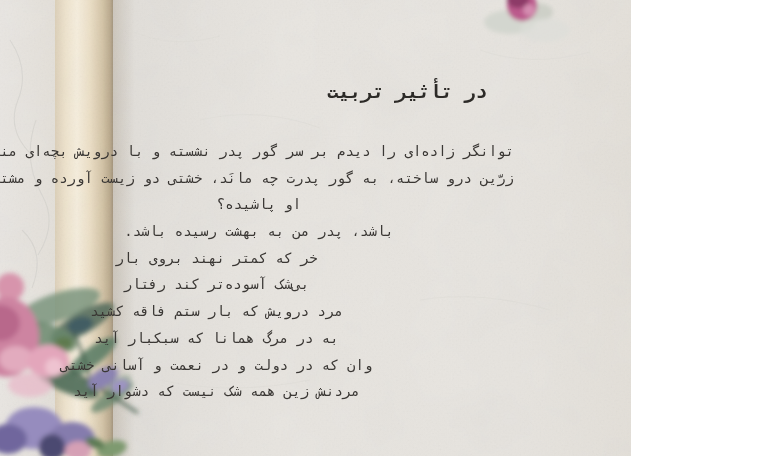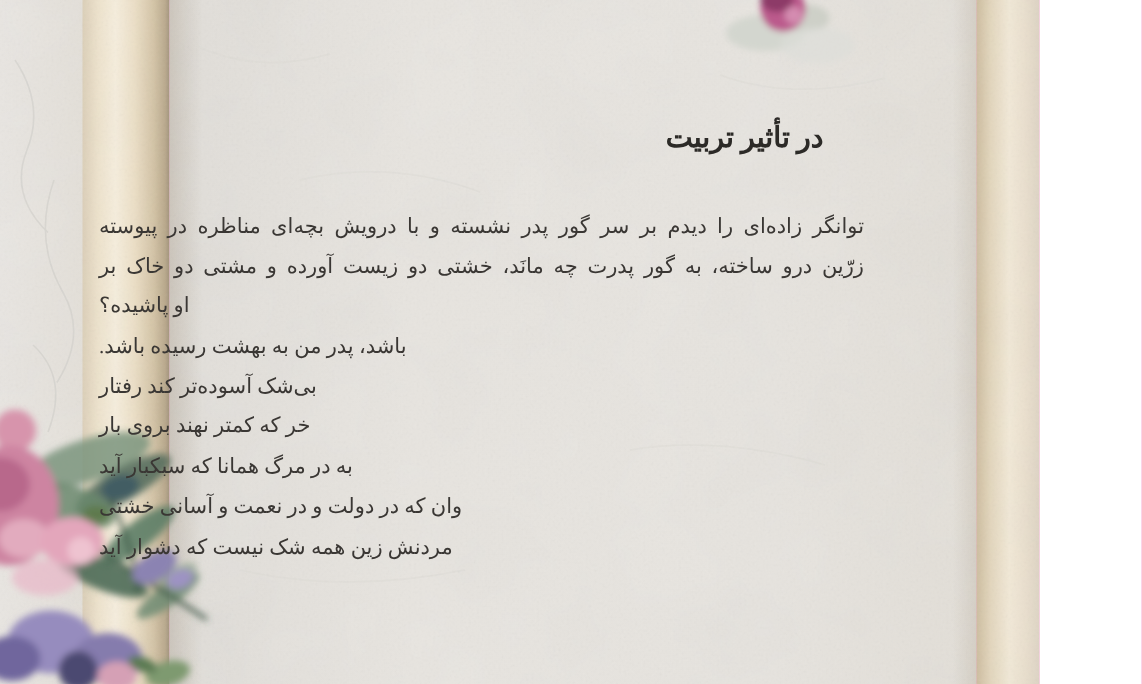--- a/index.html
+++ b/index.html
@@ -1,19 +1,19 @@
 <!DOCTYPE html>
 <html lang="fa"><head>
 <meta charset="utf-8">
 <style>
   html,body { margin:0; padding:0; }
   .stage {
-    position:relative; width:693px; height:456px; overflow:hidden;
-    background:#f9a8d4;
-    font-family:Liberation Serif, serif;
+    position:relative; width:631px; height:456px; overflow:hidden;
+    background:#5eead4;
+    font-family:Liberation Mono, monospace;
   }
   
   .layer { position:absolute; top:0; height:456px; }
   .wall-left  { left:0;   width:57px;  background:linear-gradient(to right,#e9e6e2,#e4e0d9); }
   .edge-left  { left:55px; width:58px;
     background:linear-gradient(to right,
       #dccfb8 0%, #eee3cc 18%, #f6eedd 38%, #ecdfc6 60%,
       #d3c3a5 82%, #b9a88b 95%, #a2937b 100%);
   }
   .page-surface { left:113px; width:538px;
@@ -42,21 +42,21 @@
   
   .chapter-title {
     position:absolute; top:80px; right:144px; margin:0;
     direction:rtl; font-size:19px; font-weight:bold; color:#2c2a27;
     white-space:nowrap; letter-spacing:.2px;
   }
   .story-text {
     position:absolute; top:139px; right:117px; width:510px;
     direction:rtl; color:#3a3734; font-size:14px;
   }
-  .ln { height:26.7px; line-height:26.7px; white-space:nowrap; text-align:left; }
+  .ln { height:26.7px; line-height:26.7px; white-space:nowrap; text-align:center; }
   .ln.j { text-align:justify; text-align-last:justify; }
   .ln.ind { text-indent:6px; }
   .ln.poem { margin-right:85px; }
 </style>
 </head>
 <body>
 
 <div class="stage">
 
   <div class="layer wall-left"></div>
@@ -156,20 +156,21 @@
     </g>
   </svg>
 
   <h1 class="chapter-title">در تأثیر تربیت</h1>
 
   <div class="story-text">
     <div class="ln j">توانگر زاده‌ای را دیدم بر سر گور پدر نشسته و با درویش بچه‌ای مناظره در پیوسته</div>
     <div class="ln j">زرّین درو ساخته، به گور پدرت چه مانَد، خشتی دو زیست آورده و مشتی دو خاک بر</div>
     <div class="ln">او پاشیده؟</div>
     <div class="ln">باشد، پدر من به بهشت رسیده باشد.</div>
+    <div class="ln poem">خر که کمتر نهند بروی بار</div>
     <div class="ln poem">بی‌شک آسوده‌تر کند رفتار</div>
-    <div class="ln poem">خر که کمتر نهند بروی بار</div>
+    <div class="ln poem">مرد درویش که بار ستم فاقه کشید</div>
     <div class="ln poem">به در مرگ همانا که سبکبار آید</div>
     <div class="ln poem">وان که در دولت و در نعمت و آسانی خشتی</div>
     <div class="ln poem">مردنش زین همه شک نیست که دشوار آید</div>
   </div>
 
 </div>
 
 </body></html>

